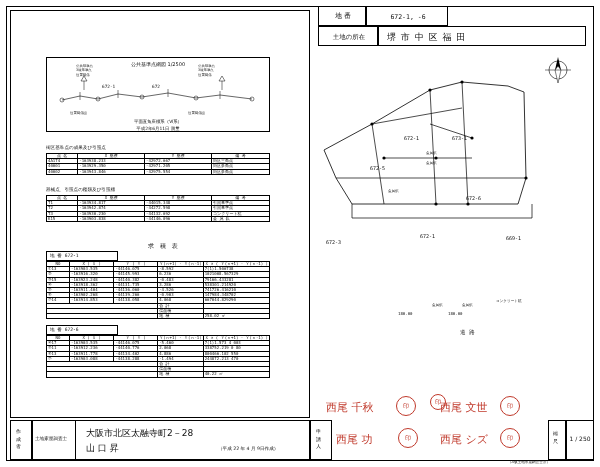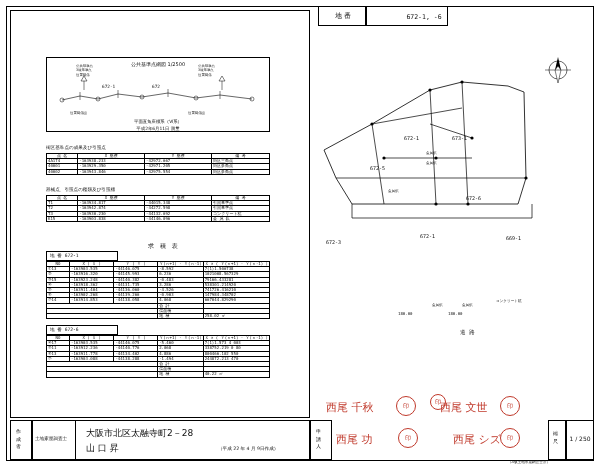--- a/index.html
+++ b/index.html
@@ -37,23 +37,29 @@
 </style>
 </head>
 <body>
 
 <div id="sheet">
 
   <div class="hdrbox" style="left:318px;top:6px;width:48px;height:20px;">
     <div class="t ctr" style="left:0;top:6px;width:48px;font-size:7px;">地 番</div>
   </div>
   <div class="hdrbox" style="left:366px;top:6px;width:82px;height:20px;">
-    <div class="t ctr mono" style="left:16px;top:7px;width:82px;font-size:6.5px;text-align:center;">672-1, -6</div>
-  </div>
-
+    <div class="t ctr mono" style="left:0;top:7px;width:82px;font-size:6.5px;text-align:center;">672-1, -6</div>
+  </div>
+
+  <div class="hdrbox" style="left:318px;top:26px;width:60px;height:20px;">
+    <div class="t ctr" style="left:0;top:7px;width:60px;font-size:6.5px;">土地の所在</div>
+  </div>
+  <div class="hdrbox" style="left:378px;top:26px;width:208px;height:20px;">
+    <div class="t" style="left:8px;top:6px;font-size:9px;letter-spacing:1px;">堺 市 中 区 福 田</div>
+  </div>
 
   <div class="bd" id="mainframe"></div>
   <div class="bd" id="leftframe"></div>
 
   <div class="bd" style="left:46px;top:57px;width:224px;height:75px;"></div>
   <div class="t ctr" style="left:46px;top:62px;width:224px;font-size:5px;">公共基準点網図 1/2500</div>
 
   <svg id="profilesvg" width="600" height="467" style="position:absolute;left:0;top:0;pointer-events:none;">
 
     <polyline points="62,100 80,96 98,99 118,94 142,97 168,93 196,98 220,95 252,99" fill="none" stroke="#000" stroke-width="0.6"></polyline>
@@ -369,21 +375,21 @@
   <div class="t" style="left:316px;top:428px;font-size:5px;line-height:1.5;">申<br>請<br>人</div>
   <div class="bd" style="left:548px;top:420px;width:18px;height:40px;"></div>
   <div class="t" style="left:553px;top:430px;font-size:5px;line-height:1.5;">縮<br>尺</div>
   <div class="bd" style="left:566px;top:420px;width:28px;height:40px;"></div>
   <div class="t ctr" style="left:566px;top:436px;width:28px;font-size:6px;">1 / 250</div>
   <div class="t" style="left:508px;top:461px;font-size:3.6px;">（A版土地家屋調査士法）</div>
 
   <div class="redname" style="left:326px;top:400px;">西尾 千秋</div>
   <div class="redname" style="left:440px;top:400px;">西尾 文世</div>
   <div class="redname" style="left:336px;top:432px;">西尾 功</div>
-  <div class="redname" style="left:440px;top:432px;margin-left:13px;">西尾 シズ</div>
+  <div class="redname" style="left:440px;top:432px;">西尾 シズ</div>
 
   <div class="stamp" style="left:396px;top:396px;width:20px;height:20px;">印</div>
   <div class="stamp" style="left:500px;top:396px;width:20px;height:20px;">印</div>
   <div class="stamp" style="left:398px;top:428px;width:20px;height:20px;">印</div>
   <div class="stamp" style="left:500px;top:428px;width:20px;height:20px;">印</div>
   <div class="stamp" style="left:430px;top:394px;width:16px;height:16px;">印</div>
 
 </div>
 
 </body></html>

